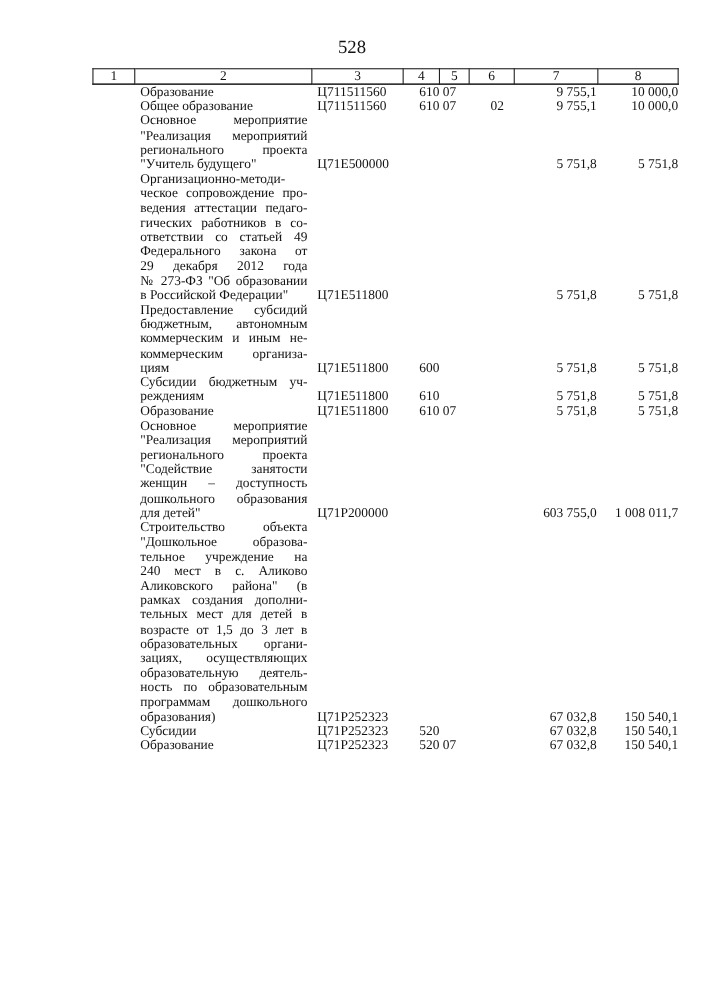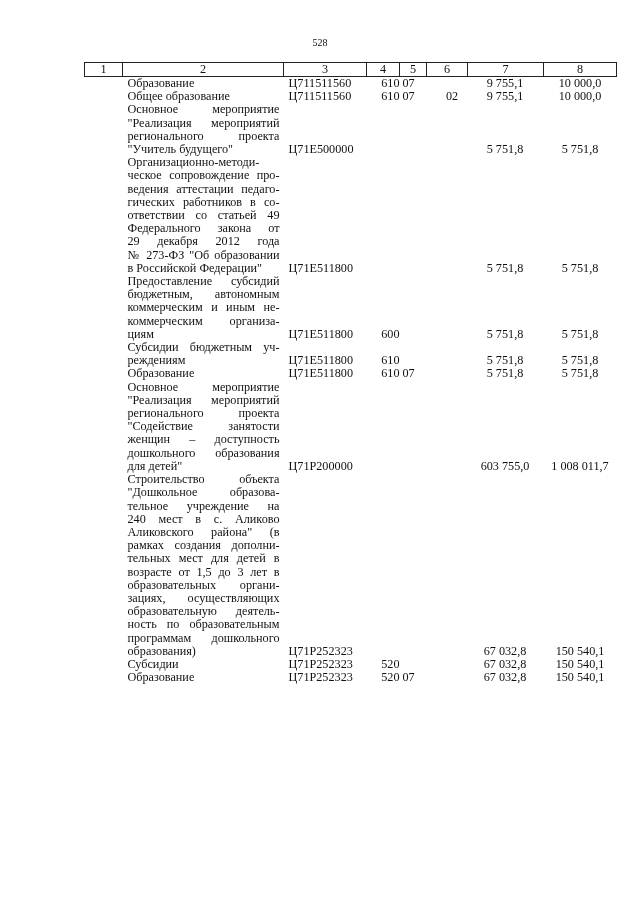--- a/index.html
+++ b/index.html
@@ -4,21 +4,21 @@
 <style>
   html, body { margin: 0; padding: 0; background: #ffffff; }
   body {
     width: 640px; height: 905px; position: relative; overflow: hidden;
     font-family: "Liberation Serif", "DejaVu Serif", serif;
     color: #111111;
     font-size: 12.2px;
   }
   .page-number {
     position: absolute; left: 0; width: 640px; top: 36px;
-    text-align: center; font-size: 10px; line-height: 14px;
+    text-align: center; font-size: 17px; line-height: 14px;
   }
   table.budget {
     position: absolute; left: 84px; top: 62px;
     border-collapse: collapse; table-layout: fixed;
     width: 532px;
   }
   table.budget col.c1 { width: 38px; }
   table.budget col.c2 { width: 161px; }
   table.budget col.c3 { width: 83px; }
   table.budget col.c4 { width: 33px; }
@@ -38,21 +38,21 @@
   td.name {
     white-space: normal; text-align: justify; text-align-last: left;
     padding-left: 5px; padding-right: 4px; margin-left: 24px;
   }
   td.name .line { display: block; text-align: justify; text-align-last: justify; }
   td.name .line.last { text-align-last: left; }
   td.code { padding-left: 5px; }
   td.vr { padding-left: 4px; text-align: right; }
   td.rz { padding-left: 3px; }
   td.pr { padding-left: 10px; text-align: center; }
-  td.num { text-align: center; padding-right: 0; }
+  td.num { text-align: right; padding-right: 0; }
   td.num7 { padding-right: 1px; }
   td.num8 { padding-right: 0; }
 </style>
 </head>
 <body>
 
 <div class="page-number">528</div>
 
 <table class="budget">
   <colgroup>

